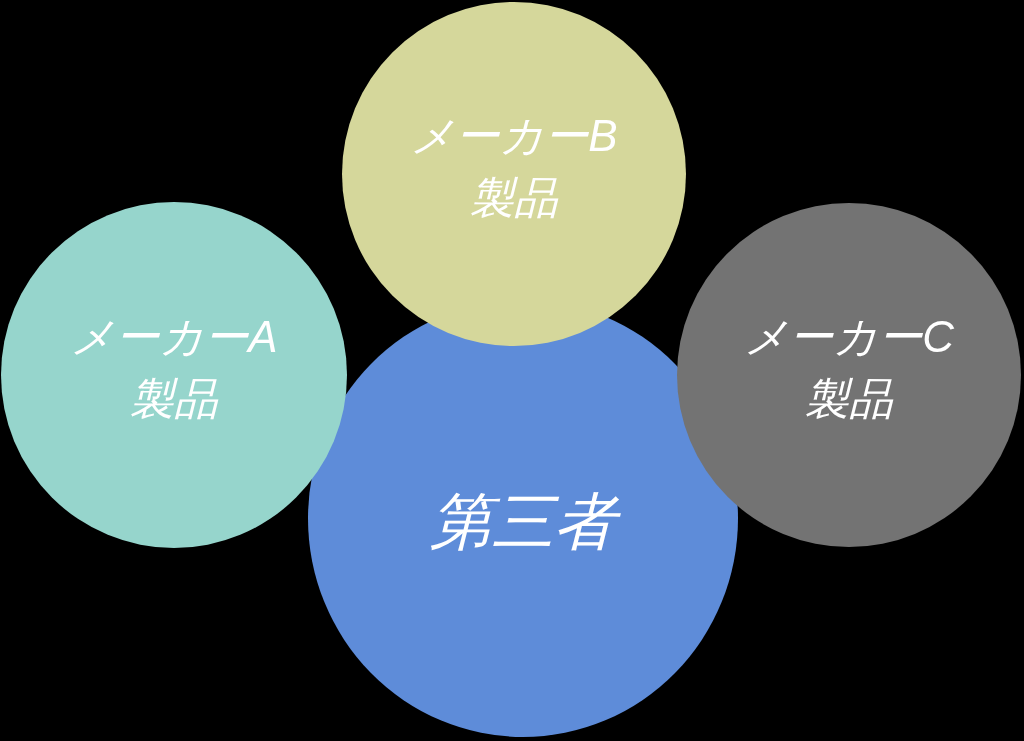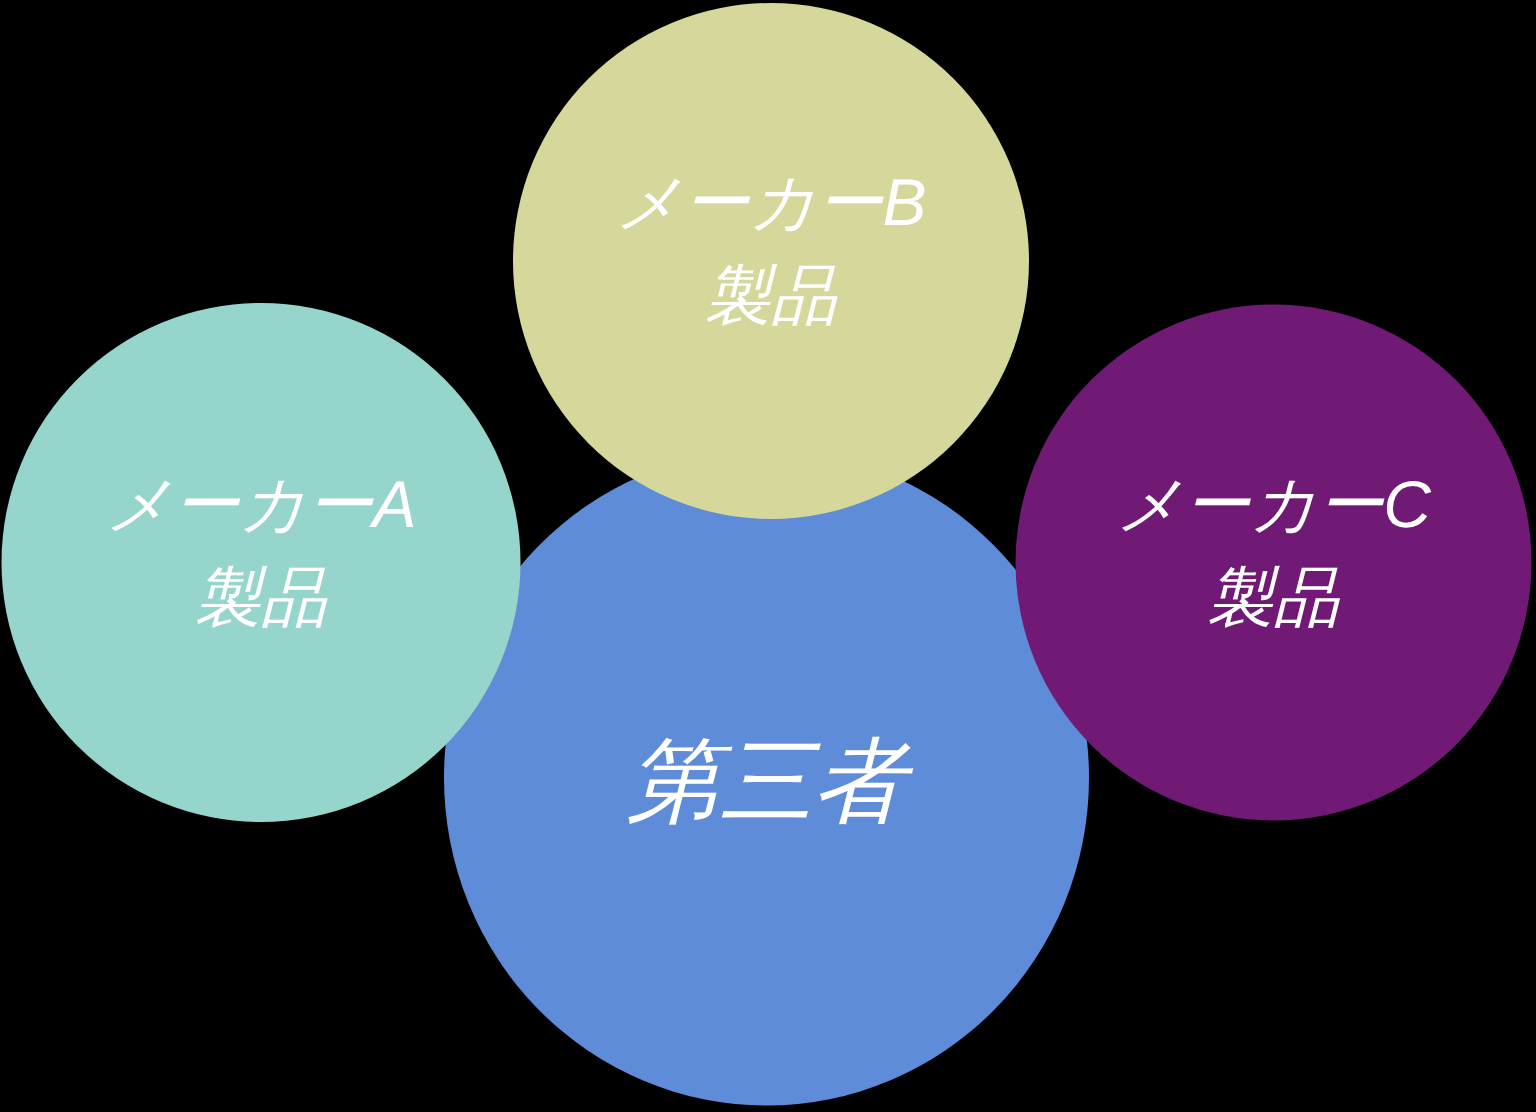--- a/index.html
+++ b/index.html
@@ -16,21 +16,21 @@
   }
   .circle {
     position: absolute;
     border-radius: 50%;
     display: flex;
     align-items: center;
     justify-content: center;
     text-align: center;
     font-style: italic;
   }
-  .c-blue  { left: 296px; top: 300px; width: 430px; height: 437px; z-index: 1; }
+  .c-blue  { left: 308px; top: 300px; width: 430px; height: 437px; z-index: 1; }
   .c-teal  { left: 1px;   top: 202px; width: 346px; height: 346px; z-index: 2; }
   .c-khaki { left: 342px; top: 2px;   width: 344px; height: 344px; z-index: 2; }
   .c-pink  { left: 677px; top: 203px; width: 344px; height: 344px; z-index: 2; }
   .label {
     font-weight: 400;
     white-space: nowrap;
   }
   .label-outer {
     font-size: 44px;
     line-height: 62px;
@@ -60,20 +60,20 @@
     </div>
   </div>
 
   <div class="circle c-khaki" style="background-color: rgb(213, 215, 155);">
     <div class="label label-outer">
       <div>メーカーB</div>
       <div>製品</div>
     </div>
   </div>
 
-  <div class="circle c-pink" style="background-color: #701a75;">
+  <div class="circle c-pink" style="background-color: #737373;">
     <div class="label label-outer">
       <div>メーカーC</div>
       <div>製品</div>
     </div>
   </div>
 
 </div>
 
 </body></html>

